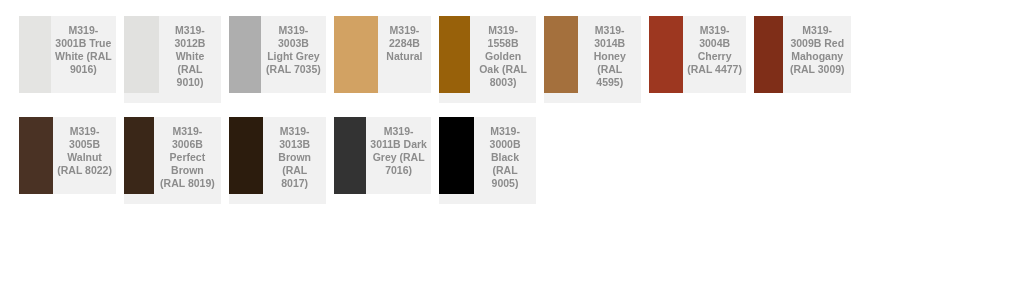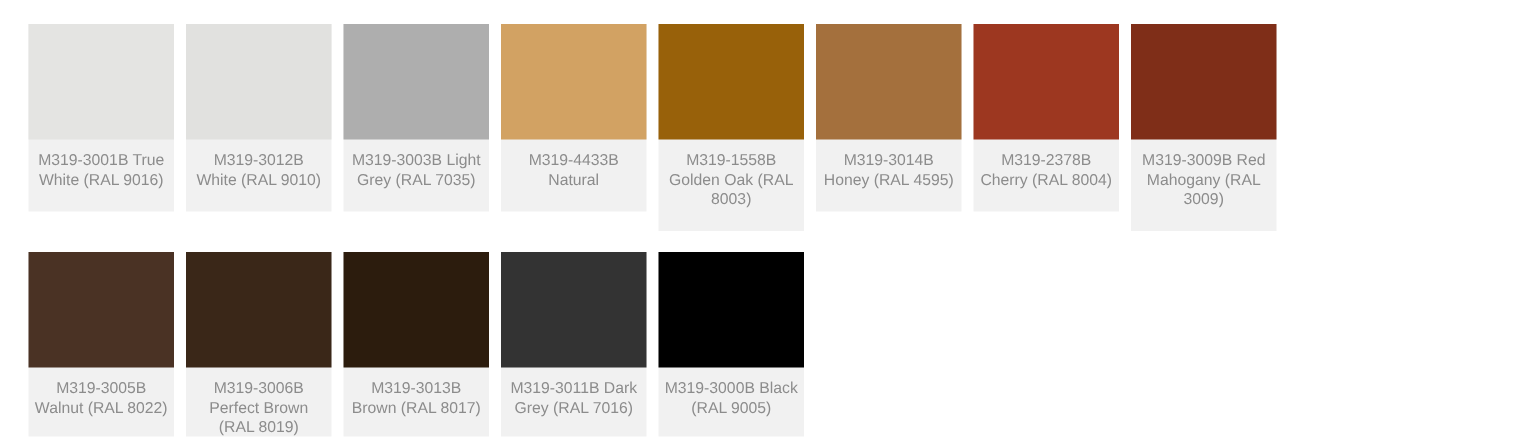--- a/index.html
+++ b/index.html
@@ -27,22 +27,23 @@
     gap: 8px;
   }
   .swatch-row + .swatch-row {
     margin-top: 14px;
   }
 
   .swatch-card {
     width: 97px;
     background: #f1f1f1;
     display: flex;
-    flex-direction: column;
+    flex-direction: row;
     flex: 0 0 auto;
+    font-weight: bold;
   }
 
   .swatch-color {
     width: 100%;
     height: 77px;
     display: block;
   }
 
   .swatch-label {
     font-size: 10.5px;
@@ -70,33 +71,33 @@
       <div class="swatch-card">
         <div class="swatch-color" style="background: rgb(225, 225, 223);"></div>
         <div class="swatch-label">M319-3012B White (RAL 9010)</div>
       </div>
       <div class="swatch-card">
         <div class="swatch-color" style="background: rgb(174, 174, 174);"></div>
         <div class="swatch-label">M319-3003B Light Grey (RAL 7035)</div>
       </div>
       <div class="swatch-card">
         <div class="swatch-color" style="background: rgb(210, 162, 99);"></div>
-        <div class="swatch-label">M319-4433B Natural</div>
+        <div class="swatch-label">M319-2284B Natural</div>
       </div>
       <div class="swatch-card">
         <div class="swatch-color" style="background: rgb(152, 97, 10);"></div>
         <div class="swatch-label">M319-1558B Golden Oak (RAL 8003)</div>
       </div>
       <div class="swatch-card">
         <div class="swatch-color" style="background: rgb(164, 112, 61);"></div>
         <div class="swatch-label">M319-3014B Honey (RAL 4595)</div>
       </div>
       <div class="swatch-card">
         <div class="swatch-color" style="background: rgb(157, 55, 32);"></div>
-        <div class="swatch-label">M319-2378B Cherry (RAL 8004)</div>
+        <div class="swatch-label">M319-3004B Cherry (RAL 4477)</div>
       </div>
       <div class="swatch-card">
         <div class="swatch-color" style="background: rgb(127, 46, 24);"></div>
         <div class="swatch-label">M319-3009B Red Mahogany (RAL 3009)</div>
       </div>
     </div>
     <div class="swatch-row">
       <div class="swatch-card">
         <div class="swatch-color" style="background: rgb(74, 50, 36);"></div>
         <div class="swatch-label">M319-3005B Walnut (RAL 8022)</div>

